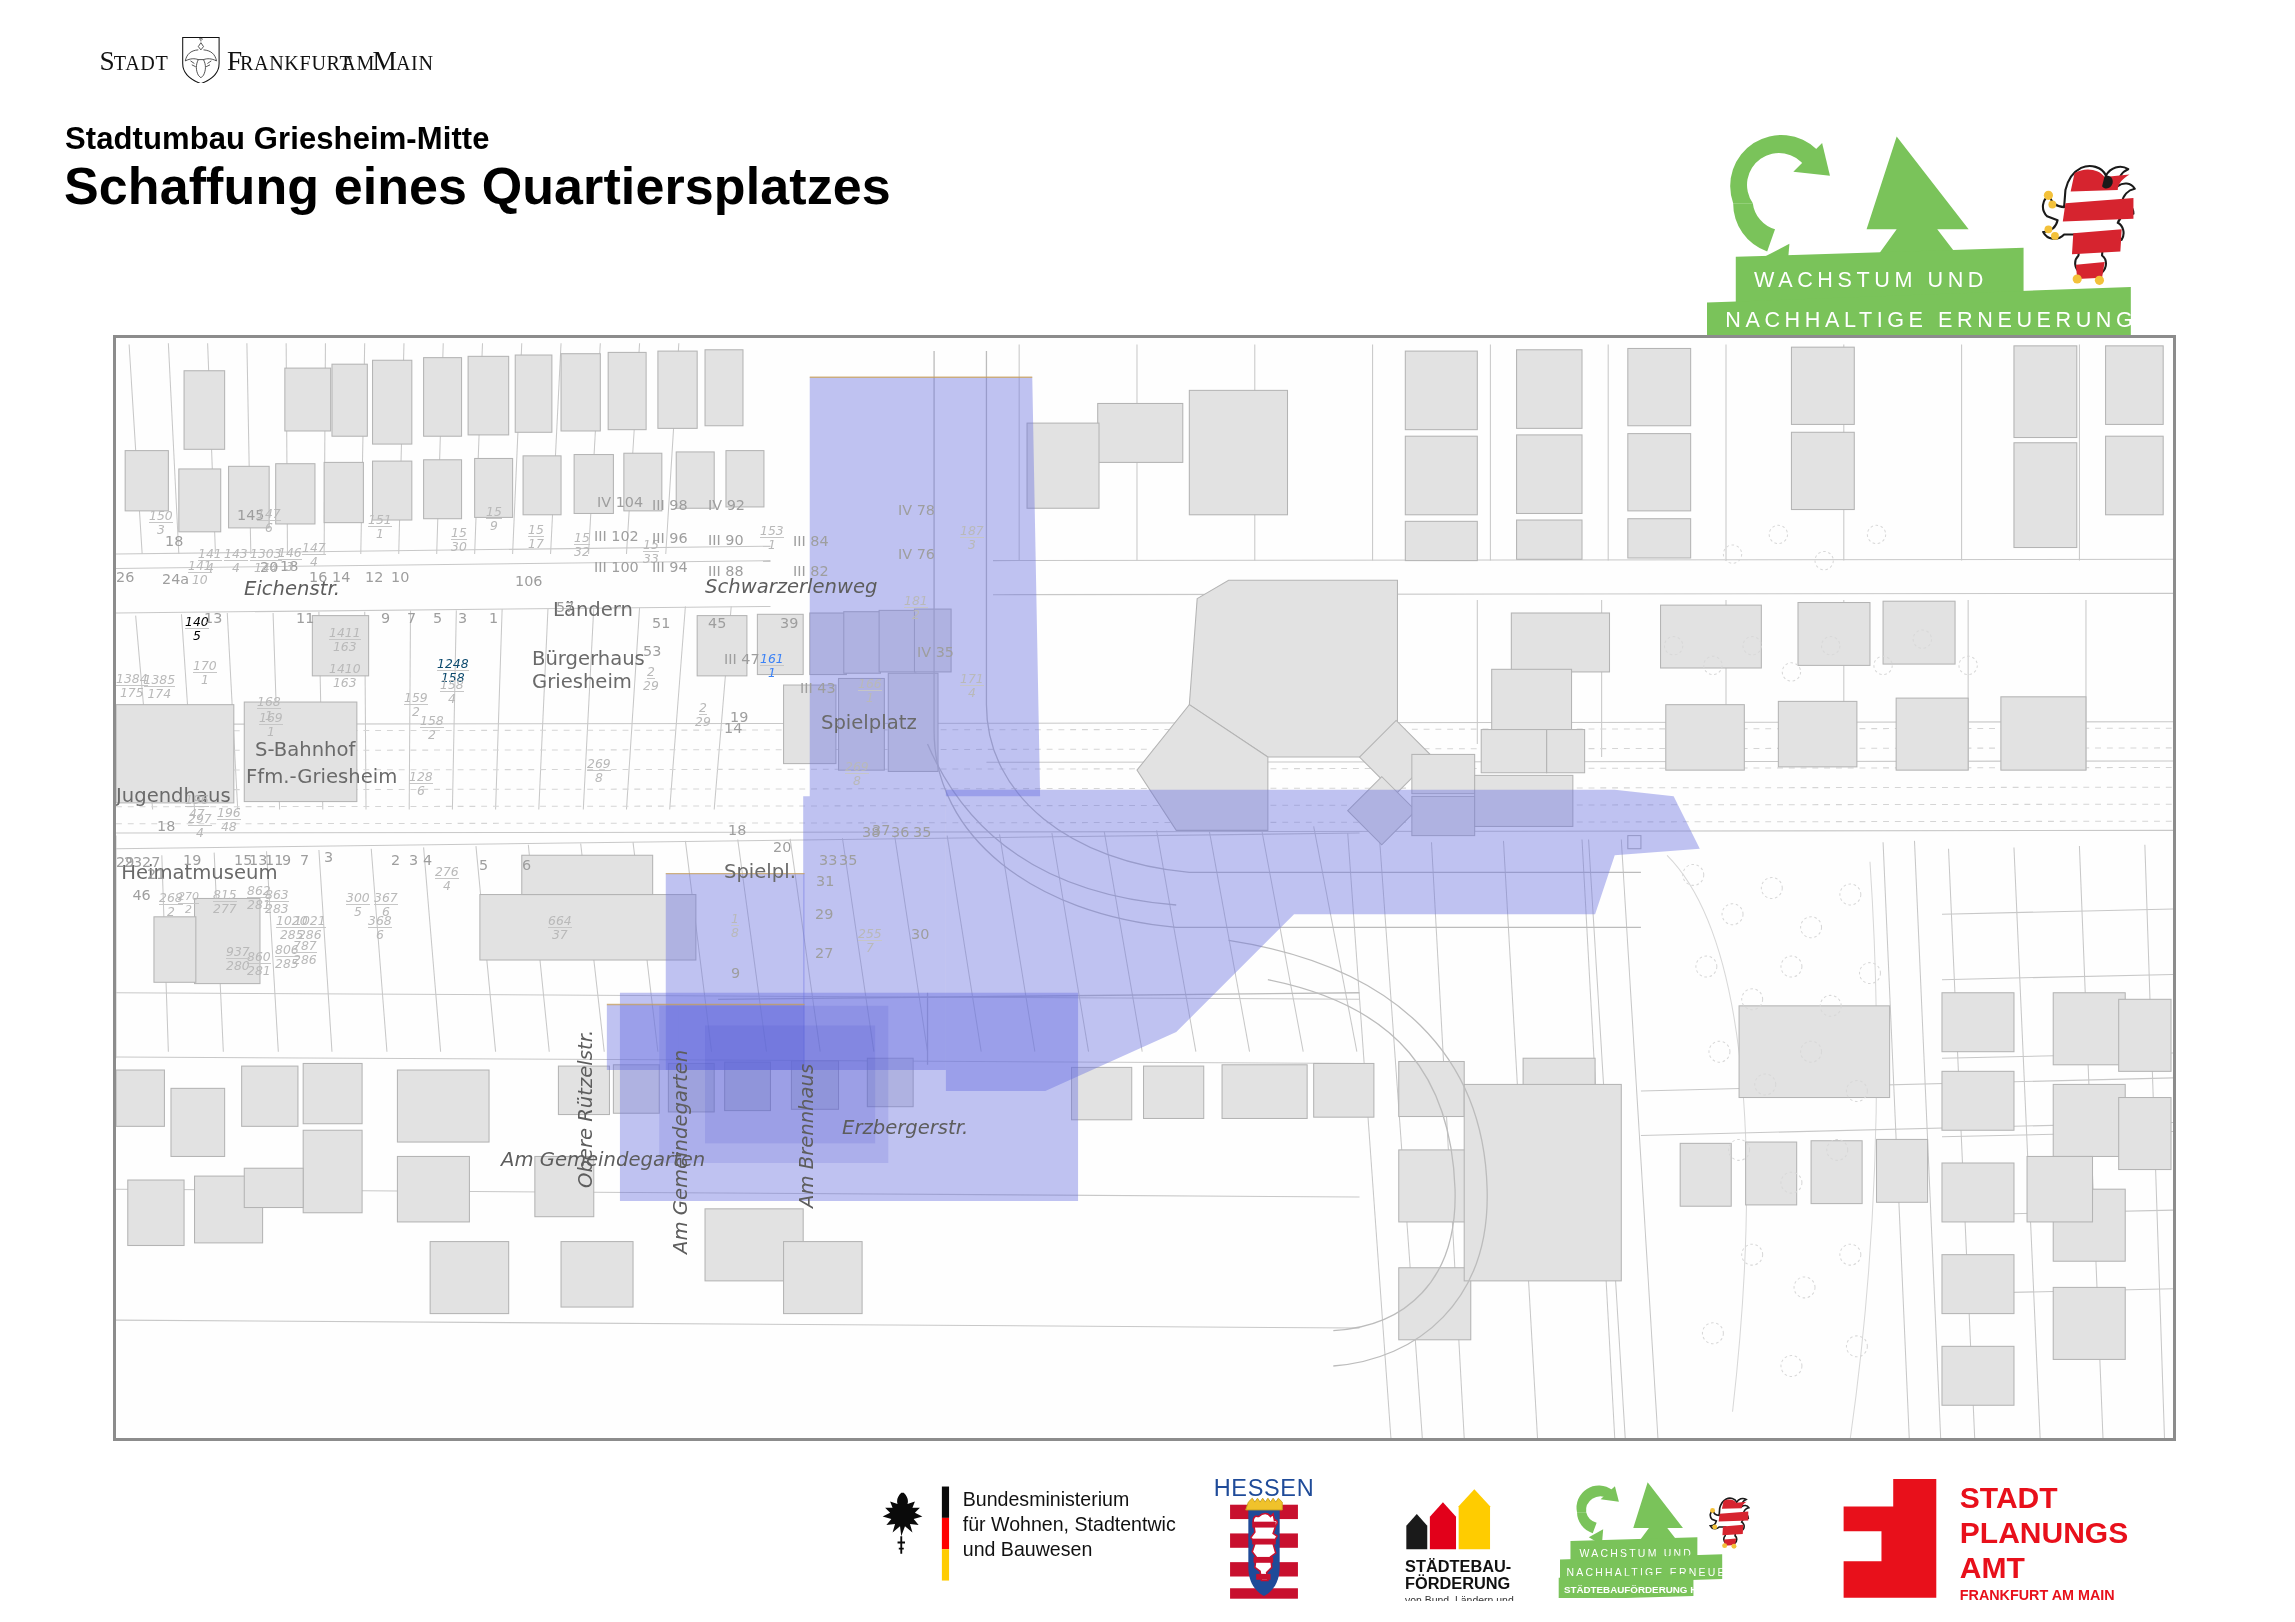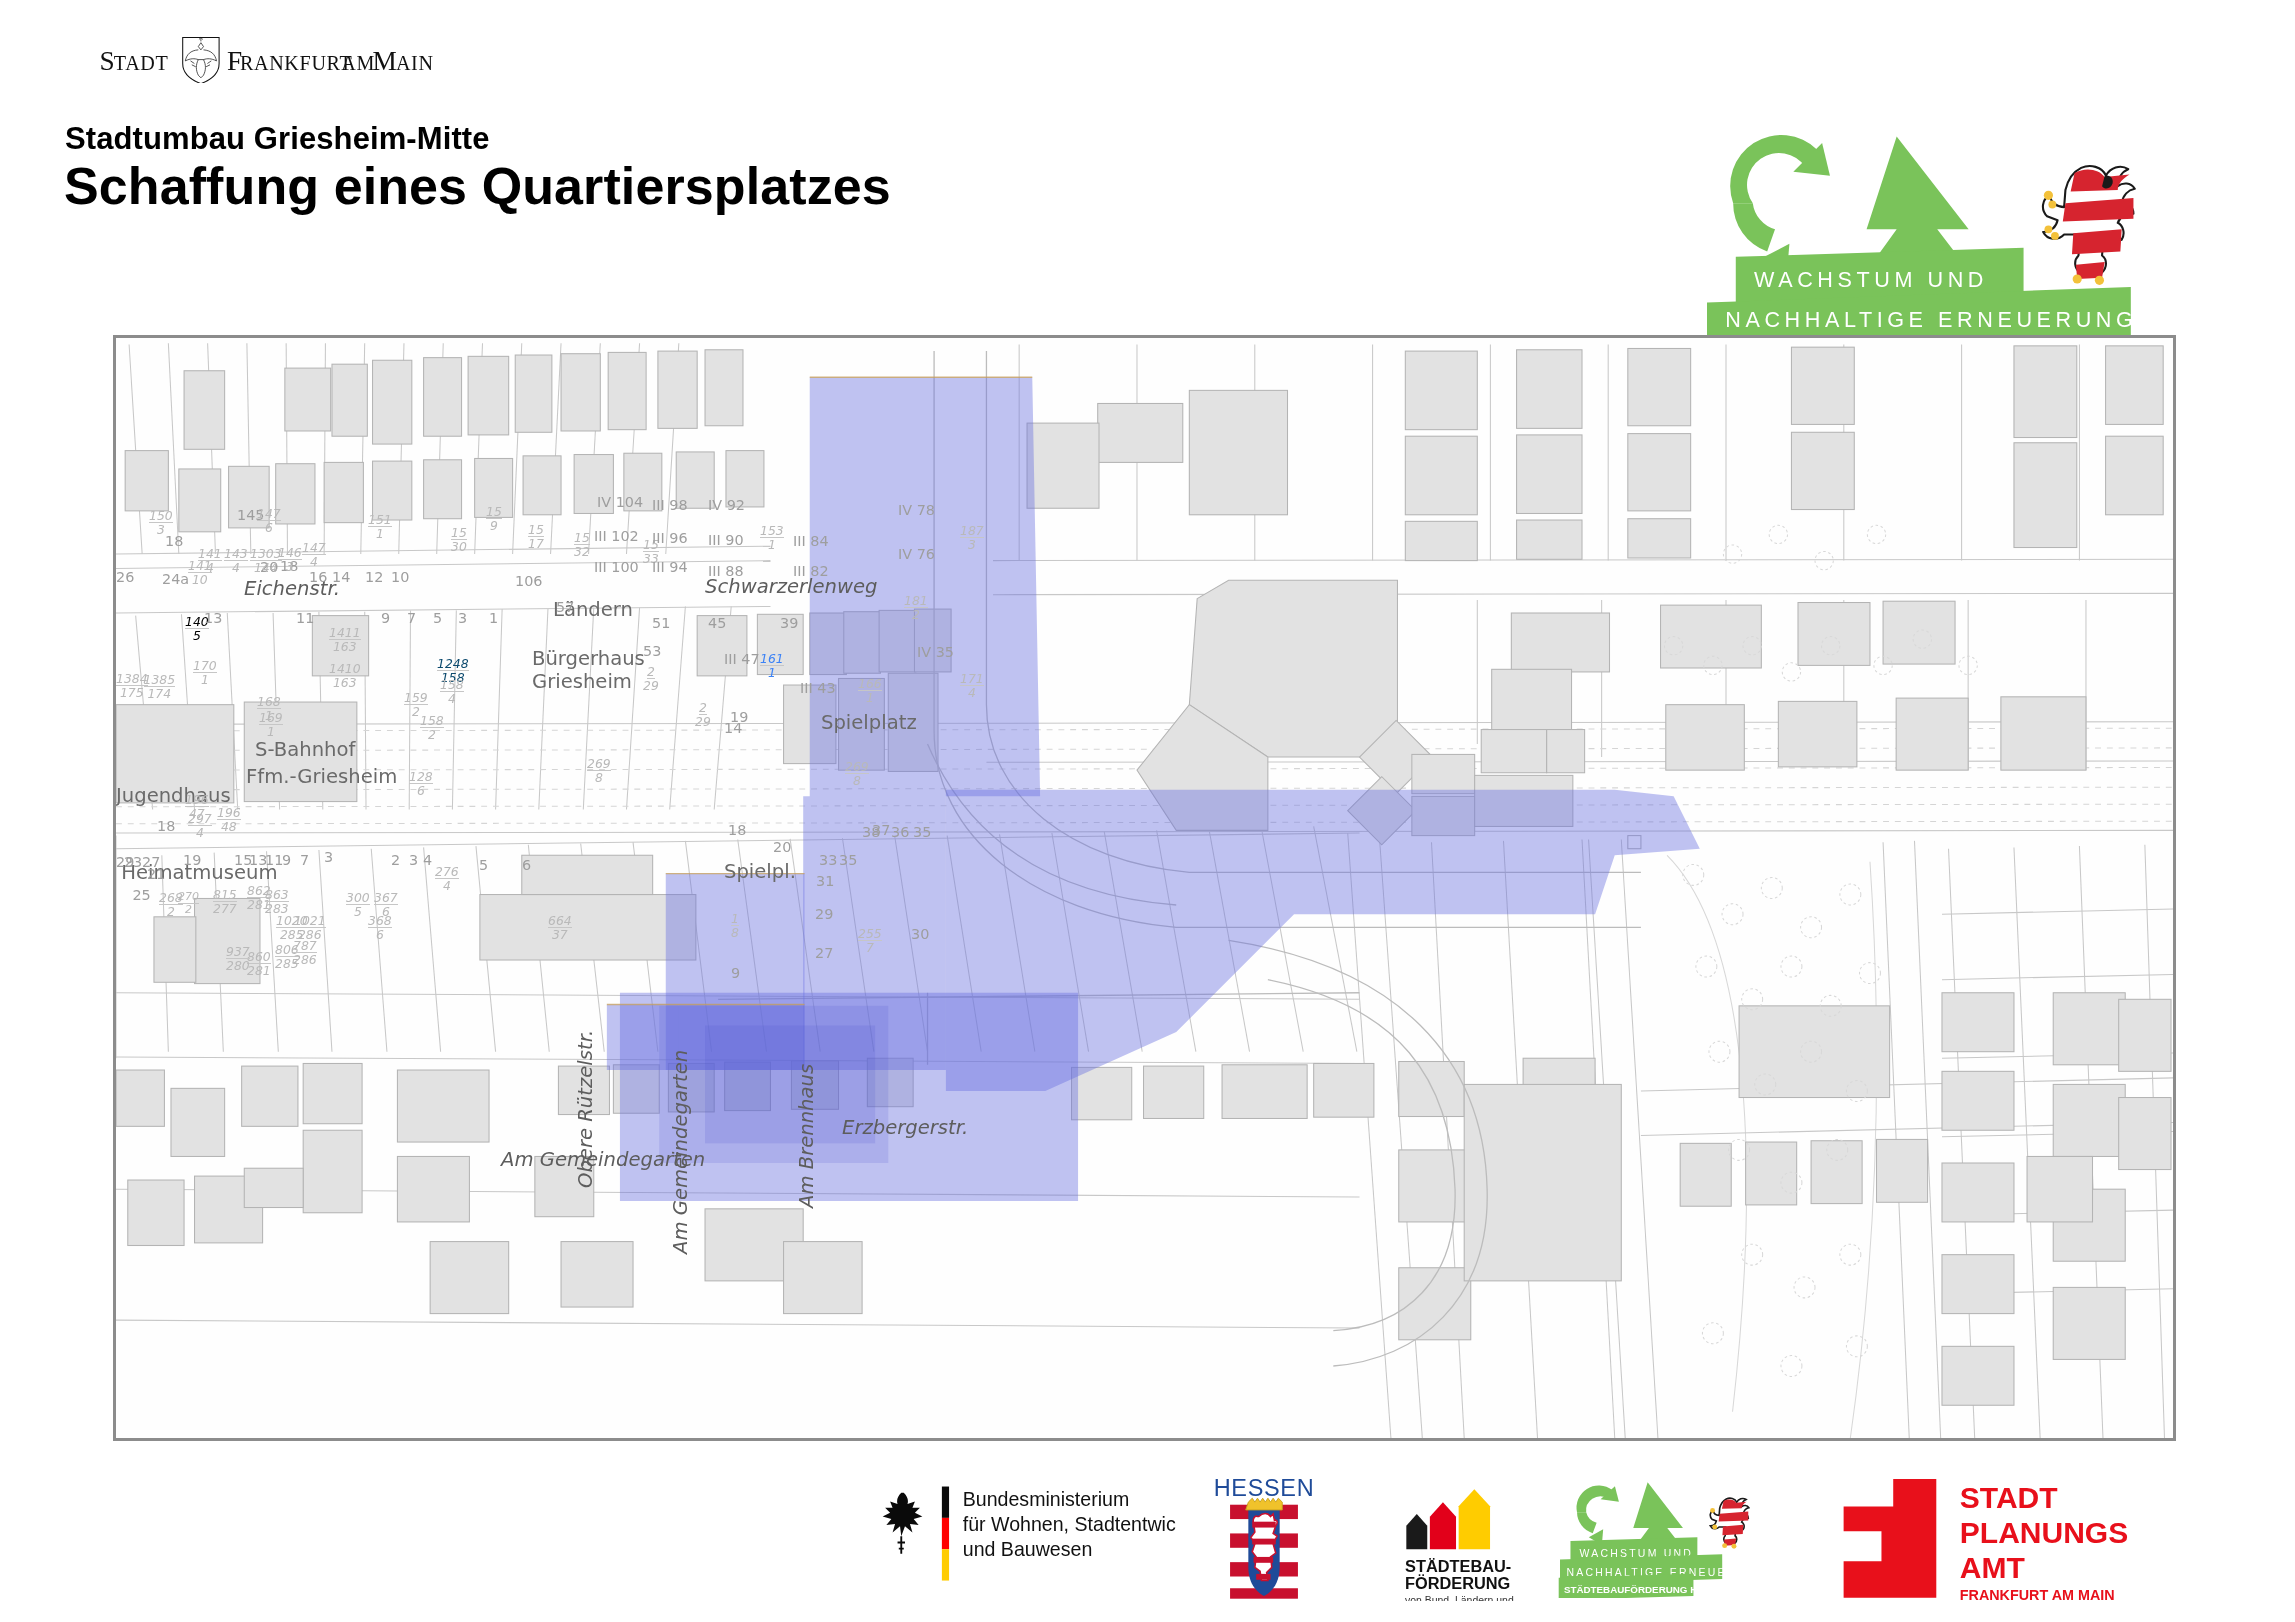--- a/index.html
+++ b/index.html
@@ -586,21 +586,21 @@
       <div class="maplabel" data-interactable="false" style="left: 69px; top: 455px; font-size: 12.4px; line-height: 1.05; color: rgb(185, 185, 185); font-style: italic; text-align: center;"><span style="border-bottom:0.7px solid #c6c6c6;display:inline-block;">196</span><br>47</div>
       <div class="maplabel" data-interactable="false" style="left: 101px; top: 468px; font-size: 12.4px; line-height: 1.05; color: rgb(185, 185, 185); font-style: italic; text-align: center;"><span style="border-bottom:0.7px solid #c6c6c6;display:inline-block;">196</span><br>48</div>
       <div class="maplabel" data-interactable="false" style="left: 72px; top: 474px; font-size: 12.4px; line-height: 1.05; color: rgb(185, 185, 185); font-style: italic; text-align: center;"><span style="border-bottom:0.7px solid #c6c6c6;display:inline-block;">297</span><br>4</div>
       <div class="maplabel" data-interactable="false" style="left: 41px; top: 481px; font-size: 14.4px; line-height: 1.05; color: rgb(158, 158, 158); font-style: normal; text-align: center;">18</div>
       <div class="maplabel" data-interactable="false" style="left: 293px; top: 432px; font-size: 12.4px; line-height: 1.05; color: rgb(185, 185, 185); font-style: italic; text-align: center;"><span style="border-bottom:0.7px solid #c6c6c6;display:inline-block;">128</span><br>6</div>
       <div class="maplabel" data-interactable="false" style="left: 7.9px; top: 517px; font-size: 14.4px; line-height: 1.05; color: rgb(158, 158, 158); font-style: normal; text-align: center;">23</div>
       <div class="maplabel" data-interactable="false" style="left: 31px; top: 529px; font-size: 14.4px; line-height: 1.05; color: rgb(158, 158, 158); font-style: normal; text-align: center;">21</div>
       <div class="maplabel" data-interactable="false" style="left: 67px; top: 515px; font-size: 14.4px; line-height: 1.05; color: rgb(158, 158, 158); font-style: normal; text-align: center;">19</div>
       <div class="maplabel" data-interactable="false" style="left: 0px; top: 517px; font-size: 14.4px; line-height: 1.05; color: rgb(158, 158, 158); font-style: normal; text-align: center;">29</div>
       <div class="maplabel" data-interactable="false" style="left: 26px; top: 517px; font-size: 14.4px; line-height: 1.05; color: rgb(158, 158, 158); font-style: normal; text-align: center;">27</div>
-      <div class="maplabel" data-interactable="false" style="left: 16.4px; top: 550px; font-size: 14.4px; line-height: 1.05; color: rgb(158, 158, 158); font-style: normal; text-align: center;">25</div>
+      <div class="maplabel" data-interactable="false" style="left: 16.4px; top: 550px; font-size: 14.4px; line-height: 1.05; color: rgb(158, 158, 158); font-style: normal; text-align: center;">46</div>
       <div class="maplabel" data-interactable="false" style="left: 43px; top: 553px; font-size: 12.4px; line-height: 1.05; color: rgb(185, 185, 185); font-style: italic; text-align: center;"><span style="border-bottom:0.7px solid #c6c6c6;display:inline-block;">268</span><br>2</div>
       <div class="maplabel" data-interactable="false" style="left: 62px; top: 553px; font-size: 11px; line-height: 1.05; color: rgb(185, 185, 185); font-style: italic; text-align: center;"><span style="border-bottom:0.7px solid #c6c6c6;display:inline-block;">270</span><br>2</div>
       <div class="maplabel" data-interactable="false" style="left: 118px; top: 515px; font-size: 14.4px; line-height: 1.05; color: rgb(158, 158, 158); font-style: normal; text-align: center;">15</div>
       <div class="maplabel" data-interactable="false" style="left: 133px; top: 515px; font-size: 14.4px; line-height: 1.05; color: rgb(158, 158, 158); font-style: normal; text-align: center;">13</div>
       <div class="maplabel" data-interactable="false" style="left: 149px; top: 515px; font-size: 14.4px; line-height: 1.05; color: rgb(158, 158, 158); font-style: normal; text-align: center;">11</div>
       <div class="maplabel" data-interactable="false" style="left: 166px; top: 515px; font-size: 14.4px; line-height: 1.05; color: rgb(158, 158, 158); font-style: normal; text-align: center;">9</div>
       <div class="maplabel" data-interactable="false" style="left: 184px; top: 515px; font-size: 14.4px; line-height: 1.05; color: rgb(158, 158, 158); font-style: normal; text-align: center;">7</div>
       <div class="maplabel" data-interactable="false" style="left: 208px; top: 512px; font-size: 14.4px; line-height: 1.05; color: rgb(158, 158, 158); font-style: normal; text-align: center;">3</div>
       <div class="maplabel" data-interactable="false" style="left: 97px; top: 550px; font-size: 12.4px; line-height: 1.05; color: rgb(185, 185, 185); font-style: italic; text-align: center;"><span style="border-bottom:0.7px solid #c6c6c6;display:inline-block;">815</span><br>277</div>
       <div class="maplabel" data-interactable="false" style="left: 131px; top: 546px; font-size: 12.4px; line-height: 1.05; color: rgb(185, 185, 185); font-style: italic; text-align: center;"><span style="border-bottom:0.7px solid #c6c6c6;display:inline-block;">862</span><br>281</div>

